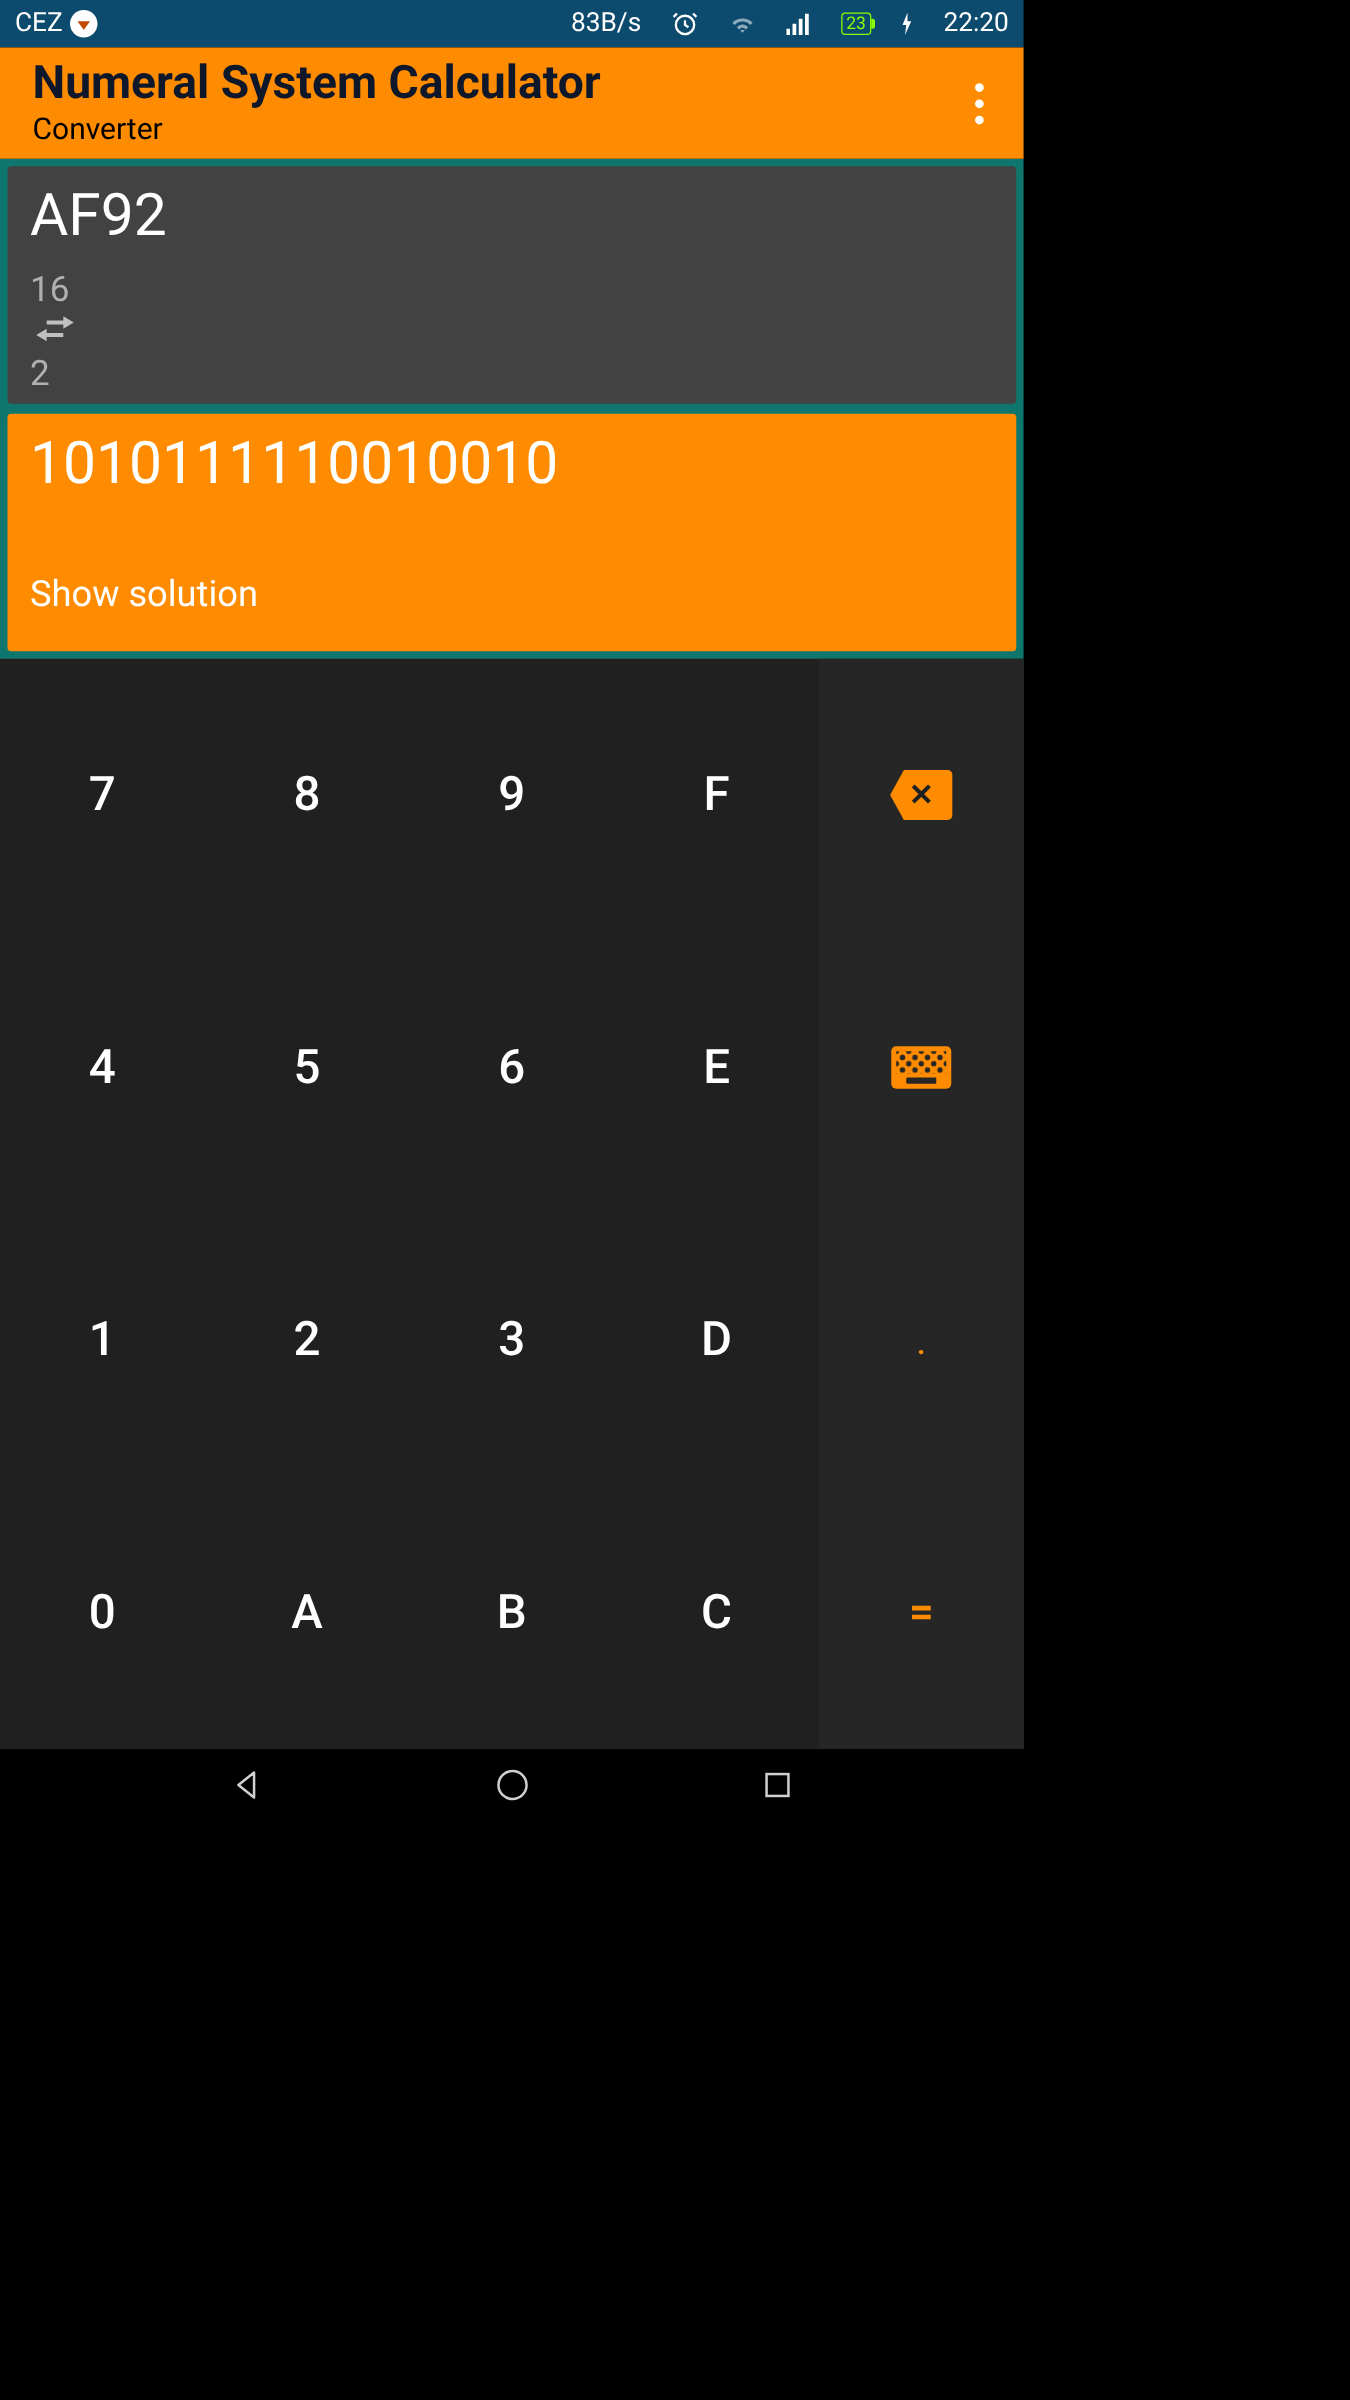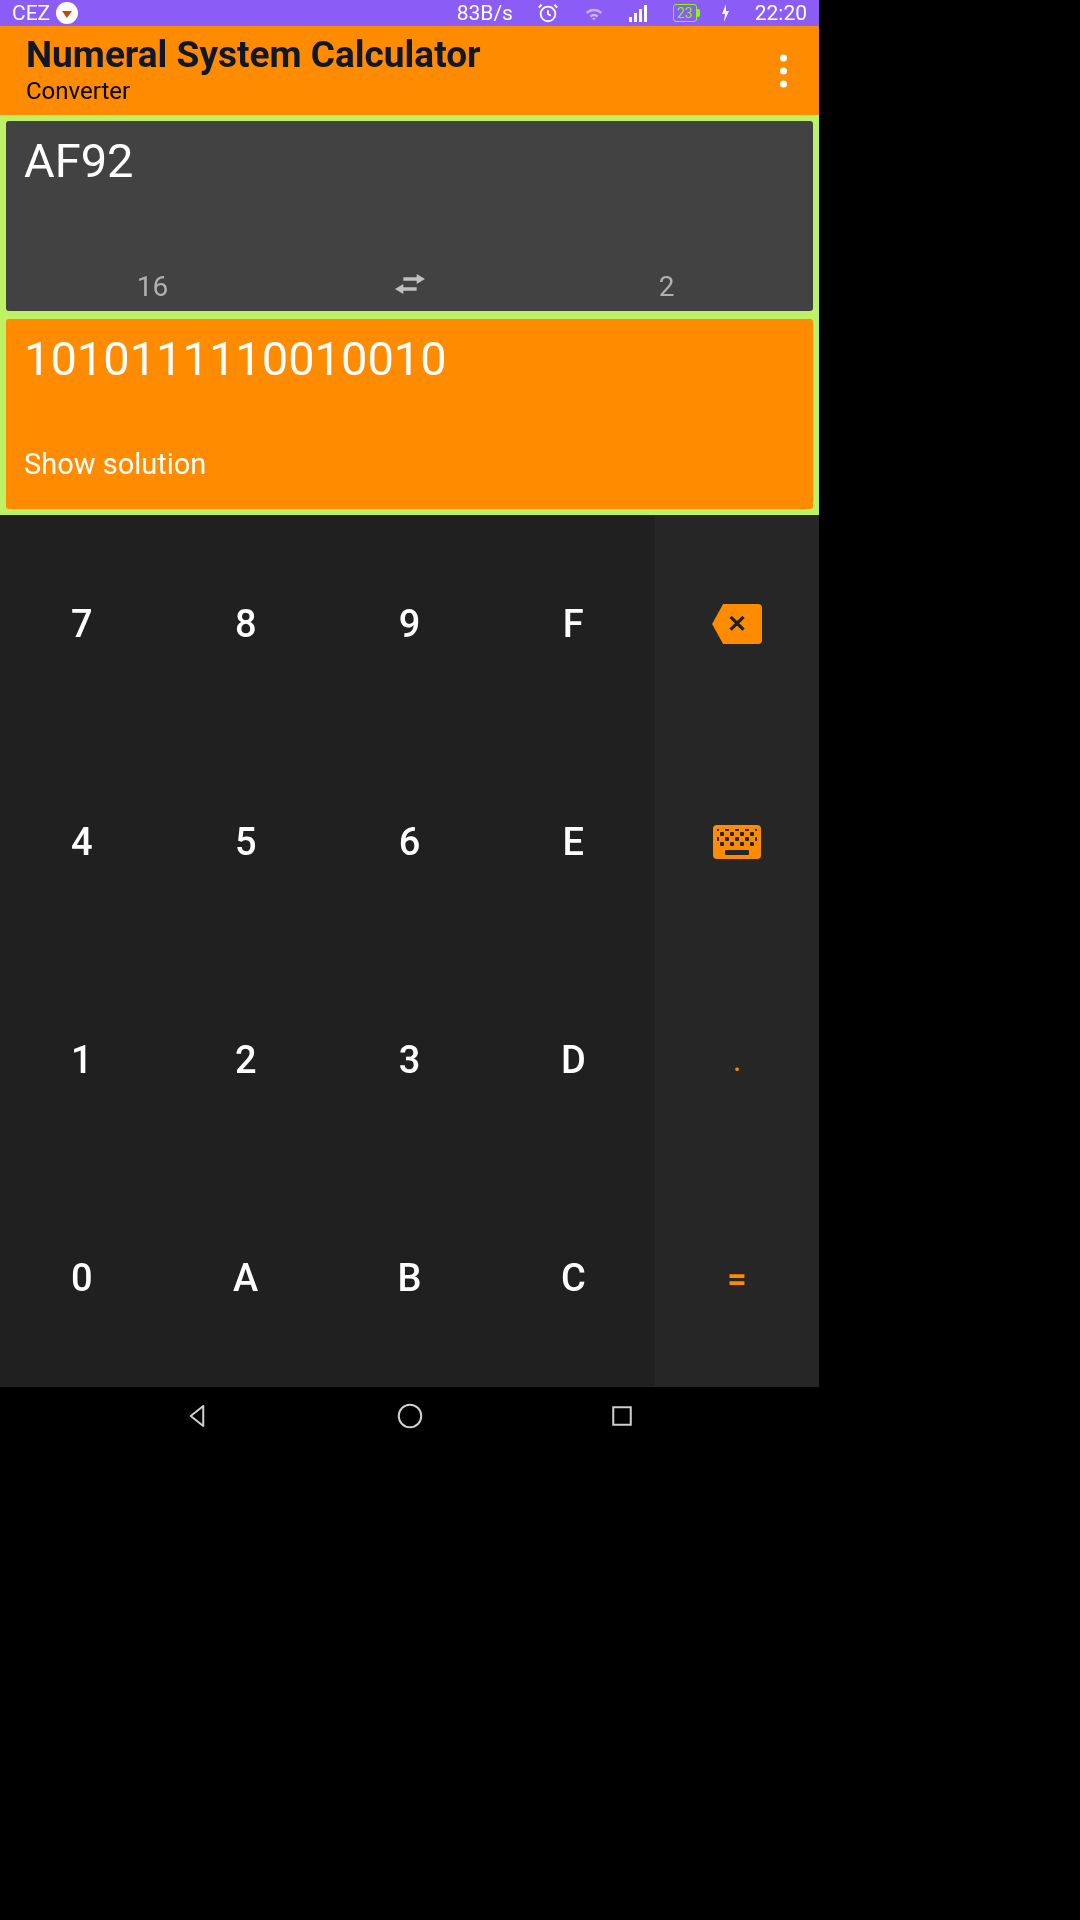--- a/index.html
+++ b/index.html
@@ -1,20 +1,20 @@
 <!DOCTYPE html>
 <html><head>
 <meta charset="utf-8">
 <style>
   * { margin: 0; padding: 0; box-sizing: border-box; font-family: Roboto, -apple-system, sans-serif; }
   html, body { width: 819px; height: 1456px; overflow: hidden; background: #000; }
 
   .status-bar {
-    height: 26px;
-    background: #8b5cf6;
+    height: 38px;
+    background: #0c4a6e;
     display: flex;
     align-items: center;
     padding: 0 12px;
     color: #fff;
     font-size: 21px;
   }
   .status-left { display: flex; align-items: center; gap: 6px; }
   .status-right { margin-left: auto; display: flex; align-items: center; gap: 24px; }
   .messenger-icon {
     width: 22px; height: 22px; background: #fff; border-radius: 50%;
@@ -39,33 +39,33 @@
   }
   .app-titles { display: flex; flex-direction: column; }
   .app-title { color: #0f172a; font-size: 37px; font-weight: 700; line-height: 1.1; }
   .app-subtitle { color: #000000; font-size: 24px; font-weight: 400; line-height: 1.25; }
   .more-dots {
     position: absolute; right: 32px; top: 50%; transform: translateY(-50%);
     display: flex; flex-direction: column; gap: 6px; cursor: pointer;
   }
   .more-dots span { width: 7px; height: 7px; background: #fff; border-radius: 50%; }
 
-  .content { background: #bef264; height: calc(100% - 38px - 89px - 57px); display: flex; flex-direction: column; }
+  .content { background: #0f766e; height: calc(100% - 38px - 89px - 57px); display: flex; flex-direction: column; }
 
   .input-panel {
     margin: 6px;
     background: #424242;
     border-radius: 3px;
     flex: 0 0 190px;
     display: flex; flex-direction: column;
     padding: 12px 18px 8px 18px;
     position: relative;
   }
   .input-value { color: #fff; font-size: 47px; font-weight: 400; }
-  .base-row { margin-top: auto; display: flex; align-items: flex-end; }
+  .base-row { margin-top: auto; display: flex; align-items: flex-start; flex-direction: column; }
   .base-row > * { flex: 1; text-align: center; }
   .base-label { color: #b0b0b0; font-size: 28px; }
   .swap-icon svg { width: 40px; height: 30px; }
 
   .output-panel {
     margin: 2px 6px 6px 6px;
     background: #ff8c00;
     border-radius: 3px;
     flex: 0 0 190px;
     display: flex; flex-direction: column;

